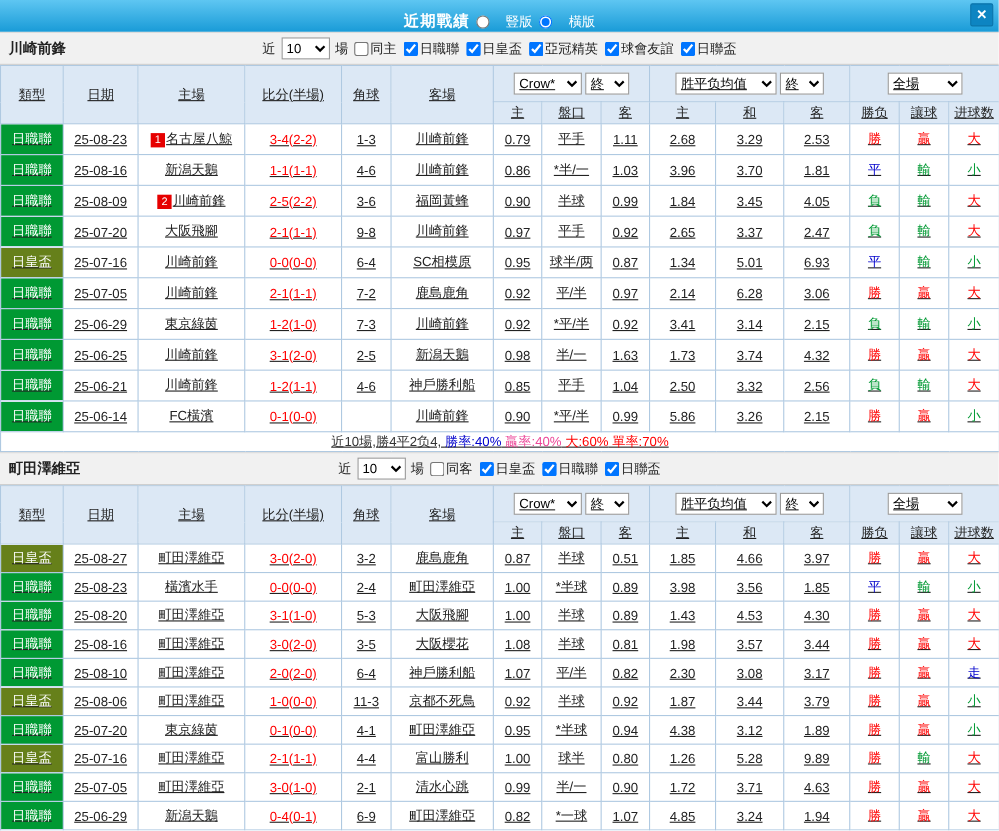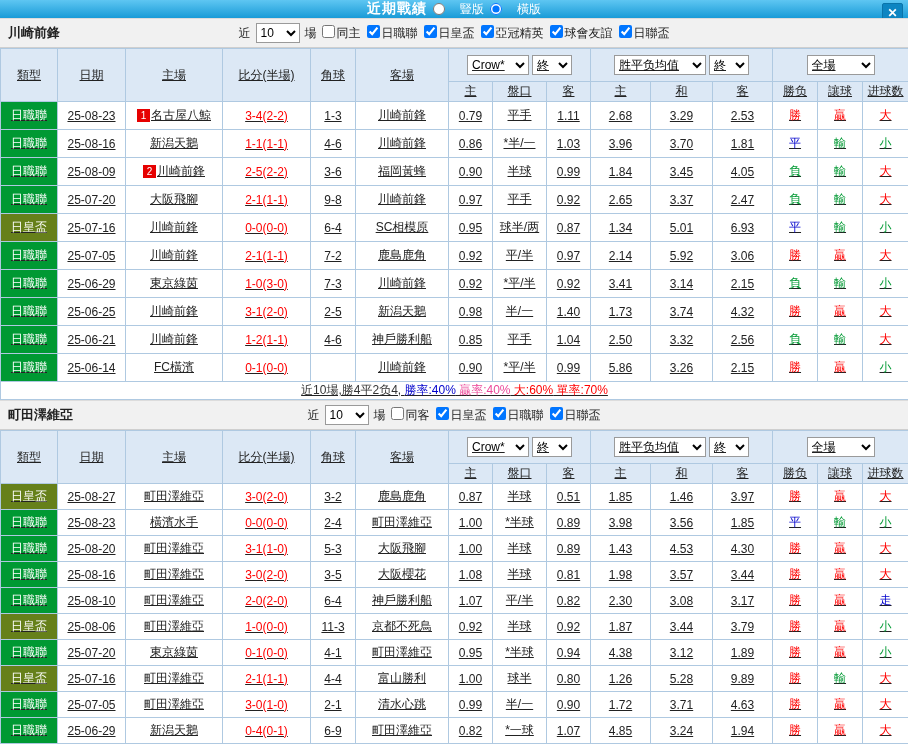--- a/index.html
+++ b/index.html
@@ -1,36 +1,36 @@
 <!DOCTYPE html>
 <html><head>
 <meta charset="utf-8">
 <style>
   * { margin:0; padding:0; box-sizing:border-box; }
   html,body { width:908px; height:755px; overflow:hidden; background:#fff;
     font-family:"Liberation Sans","DejaVu Sans",sans-serif; font-size:12px; color:#222; }
 
   
-  .titlebar { height:18px; background:linear-gradient(#5ec6f2,#199bd7);
+  .titlebar { height:29px; background:linear-gradient(#5ec6f2,#199bd7);
     display:flex; align-items:flex-end; position:relative; }
   .title-group { margin:0 auto; display:flex; align-items:center; gap:6px; color:#fff; }
   .win-title { font-weight:bold; font-size:14px; letter-spacing:1px; }
   .radio-label { display:inline-flex; align-items:center; gap:15px; font-size:12px; cursor:pointer; }
   .radio-label input { width:12px; height:12px; margin:0; }
   .close-btn { position:absolute; right:5px; top:3px; width:21px; height:21px;
     background:#0d85c2; color:#fff; border:1px solid #0a74aa; font-size:12px;
     line-height:17px; cursor:pointer; border-radius:2px; font-weight:bold; }
 
   
   .section-bar { height:30px; background:#f1f1f1; border-top:1px solid #dcdcdc;
     border-bottom:1px solid #cfcfcf; position:relative; display:flex; align-items:center; }
   .team-name { position:absolute; left:8px; font-weight:bold; font-size:13px; color:#222; }
   .filter-group { margin:0 auto; display:flex; align-items:center; gap:5px; }
   select { font-size:12px; height:20px; border:1px solid #9a9a9a; background:#fff; }
-  .cb { display:inline-flex; gap:2px; cursor:pointer; }
+  .cb { display:inline-flex; align-items:center; gap:2px; cursor:pointer; }
   .cb input { width:13px; height:13px; margin:0; }
 
   
   table { width:908px; border-collapse:collapse; table-layout:fixed;text-decoration:underline; }
   th,td { border:1px solid #afc9e1; text-align:center; font-weight:normal;
     padding:0; overflow:hidden; white-space:nowrap; }
   thead th { background:#dce8f5; color:#222; }
   tr.h1 th { height:33px; }
   tr.h2 th { height:20px; }
   .sel-row { display:flex; justify-content:center; gap:3px; align-items:center; }
@@ -249,31 +249,31 @@
             <td class="type-cell" style="background: rgb(0, 153, 51);">日職聯</td>
             <td>25-07-05</td>
             <td class="team focal"><span>川崎前鋒</span></td>
             <td class="score">2-1(1-1)</td>
             <td>7-2</td>
             <td class="team"><span>鹿島鹿角</span></td>
             <td>0.92</td>
             <td>平/半</td>
             <td>0.97</td>
             <td>2.14</td>
-            <td>5.92</td>
+            <td>6.28</td>
             <td>3.06</td>
             <td class="r-win">勝</td>
             <td class="r-win">贏</td>
             <td class="r-win">大</td>
           </tr>
           <tr>
             <td class="type-cell" style="background: rgb(0, 153, 51);">日職聯</td>
             <td>25-06-29</td>
             <td class="team"><span>東京綠茵</span></td>
-            <td class="score">1-0(3-0)</td>
+            <td class="score">1-2(1-0)</td>
             <td>7-3</td>
             <td class="team focal"><span>川崎前鋒</span></td>
             <td>0.92</td>
             <td>*平/半</td>
             <td>0.92</td>
             <td>3.41</td>
             <td>3.14</td>
             <td>2.15</td>
             <td class="r-lose">負</td>
             <td class="r-lose">輸</td>
@@ -281,21 +281,21 @@
           </tr>
           <tr>
             <td class="type-cell" style="background: rgb(0, 153, 51);">日職聯</td>
             <td>25-06-25</td>
             <td class="team focal"><span>川崎前鋒</span></td>
             <td class="score">3-1(2-0)</td>
             <td>2-5</td>
             <td class="team"><span>新潟天鵝</span></td>
             <td>0.98</td>
             <td>半/一</td>
-            <td>1.40</td>
+            <td>1.63</td>
             <td>1.73</td>
             <td>3.74</td>
             <td>4.32</td>
             <td class="r-win">勝</td>
             <td class="r-win">贏</td>
             <td class="r-win">大</td>
           </tr>
           <tr>
             <td class="type-cell" style="background: rgb(0, 153, 51);">日職聯</td>
             <td>25-06-21</td>
@@ -427,21 +427,21 @@
             <td class="type-cell" style="background: rgb(102, 128, 26);">日皇盃</td>
             <td>25-08-27</td>
             <td class="team focal"><span>町田澤維亞</span></td>
             <td class="score">3-0(2-0)</td>
             <td>3-2</td>
             <td class="team"><span>鹿島鹿角</span></td>
             <td>0.87</td>
             <td>半球</td>
             <td>0.51</td>
             <td>1.85</td>
-            <td>1.46</td>
+            <td>4.66</td>
             <td>3.97</td>
             <td class="r-win">勝</td>
             <td class="r-win">贏</td>
             <td class="r-win">大</td>
           </tr>
           <tr>
             <td class="type-cell" style="background: rgb(0, 153, 51);">日職聯</td>
             <td>25-08-23</td>
             <td class="team"><span>橫濱水手</span></td>
             <td class="score">0-0(0-0)</td>

